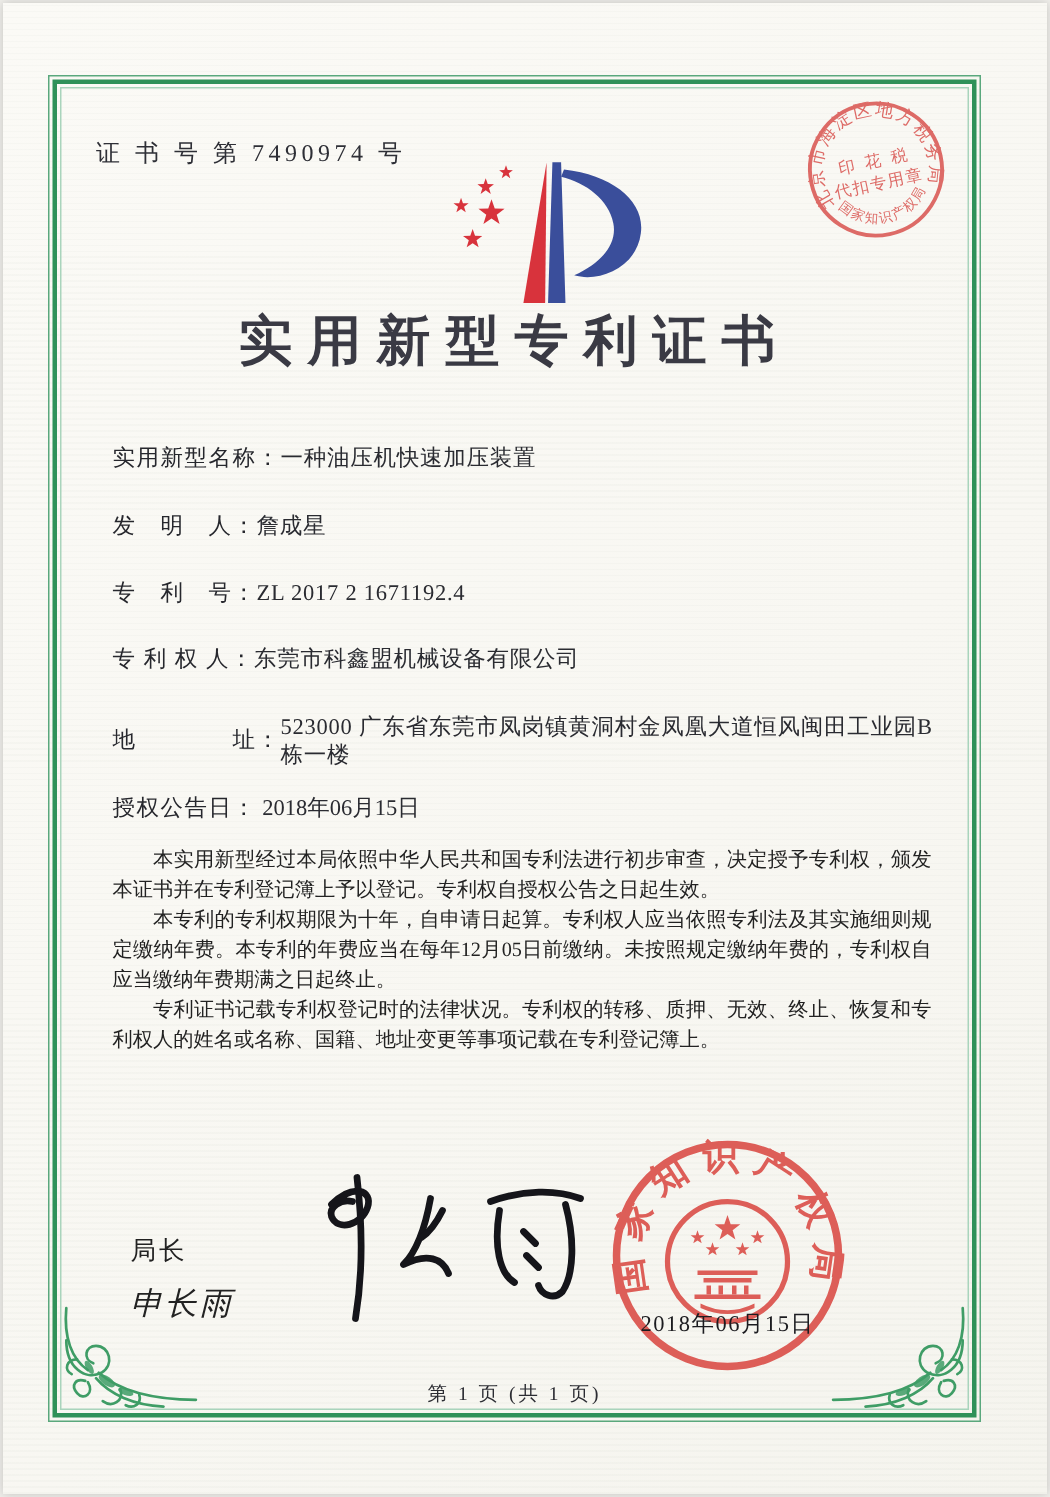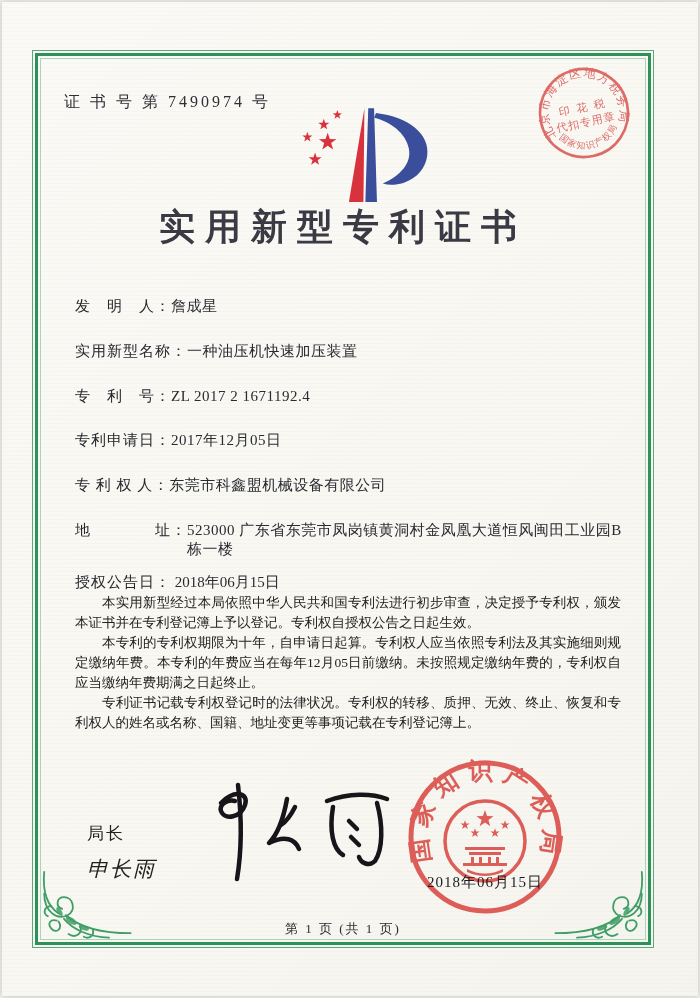--- a/index.html
+++ b/index.html
@@ -29,26 +29,26 @@
   }
   .logo{position:absolute;left:248px;top:46px;width:145px;height:102px;}
   .title{
     position:absolute;left:0;top:144px;width:100%;text-align:center;
     font-size:36px;font-weight:600;letter-spacing:10px;color:#3a3a44;margin:0;
   }
   .fields{position:absolute;left:34px;top:238px;right:22px;font-size:15px;color:#2a2b31;}
   .frow{display:flex;margin-bottom:26px;line-height:1.25;}
   .flabel{white-space:nowrap;letter-spacing:1px;color:#26272d;}
   .fvalue{flex:1;letter-spacing:.5px;}
-  .frow-addr{margin-bottom:15px;}
+  .frow-addr{margin-bottom:15px;align-items:center;}
   .frow-grant{display:flex;justify-content:space-between;padding-right:10px;margin-bottom:0;flex-direction:column;}
   .gitem{white-space:nowrap;}
 
   .paras{
-    position:absolute;left:34px;top:534px;right:24px;
+    position:absolute;left:34px;top:504px;right:24px;
     font-size:13.5px;line-height:20px;color:#222;text-align:justify;
   }
   .paras p{margin:0;text-indent:2em;}
 
   .signer-title{position:absolute;left:46px;top:763px;font-size:17px;letter-spacing:2px;color:#222;}
   .signer-name{position:absolute;left:46px;top:796px;font-size:21px;letter-spacing:2px;color:#222;font-style:italic;}
   .signature{position:absolute;left:150px;top:718px;width:210px;height:110px;}
 
   .seal{position:absolute;left:366px;top:700px;width:156px;height:156px;}
   .seal svg{position:absolute;left:0;top:0;}
@@ -109,34 +109,30 @@
           </g>
           <path d="M78,3 L62,100 L77,100 Z" fill="#d8333c"></path>
           <path d="M82,3 L79,100 L91,100 L88,3 Z" fill="#3a4e9b"></path>
           <path d="M90,8 C124,12 146,30 143,52 C140,76 114,86 97,81 C115,73 127,60 124,45 C121,29 105,17 88,13 Z" fill="#3a4e9b"></path>
         </svg>
 
         <h1 class="title">实用新型专利证书</h1>
 
         <div class="fields">
           <div class="frow">
+            <span class="flabel">实用新型名称：</span>
+            <span class="fvalue">一种油压机快速加压装置</span>
+          </div>
+          <div class="frow">
             <span class="flabel">发　明　人：</span>
             <span class="fvalue">詹成星</span>
           </div>
           <div class="frow">
-            <span class="flabel">实用新型名称：</span>
-            <span class="fvalue">一种油压机快速加压装置</span>
-          </div>
-          <div class="frow">
             <span class="flabel">专　利　号：</span>
             <span class="fvalue">ZL 2017 2 1671192.4</span>
-          </div>
-          <div class="frow">
-            <span class="flabel">专利申请日：</span>
-            <span class="fvalue">2017年12月05日</span>
           </div>
           <div class="frow">
             <span class="flabel">专 利 权 人：</span>
             <span class="fvalue">东莞市科鑫盟机械设备有限公司</span>
           </div>
           <div class="frow frow-addr">
             <span class="flabel">地　　　　址：</span>
             <span class="fvalue">523000 广东省东莞市凤岗镇黄洞村金凤凰大道恒风闽田工业园B栋一楼</span>
           </div>
           <div class="frow-grant">

